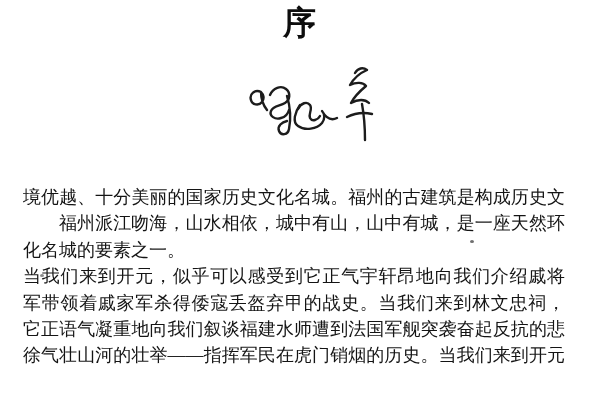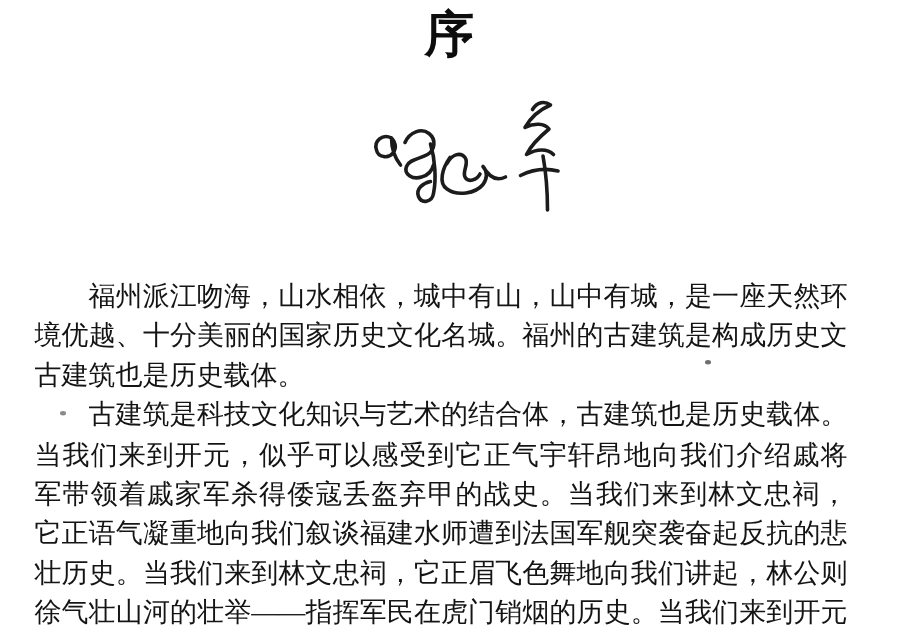--- a/index.html
+++ b/index.html
@@ -89,27 +89,25 @@
 
     <path d="M 55,45 c 3,-6 9,-8 12,-4 c 3,4 -2,9 0,13 c 2,4 8,2 10,-2"></path>
     <path d="M 57,41 c -5,7 -8,17 -2,21 c 7,5 19,3 24,-3 c 3,-4 3,-9 0,-12 c 4,7 9,10 15,7"></path>
 
     <path d="M 112,9 c 3,-5 8,-6 12,-3 c -7,3 -13,8 -17,15 c 6,-3 13,-3 16,1 c -6,5 -12,11 -15,17 c 7,-4 14,-4 18,0"></path>
     <path d="M 119,40 c 2,11 3,24 3,36"></path>
     <path d="M 104,53 c 8,-4 17,-5 25,-3"></path>
   </svg>
 
   <div class="body-text">
+    <div class="text-line full">境优越、十分美丽的国家历史文化名城。福州的古建筑是构成历史文</div>
     <div class="text-line full indent">福州派江吻海，山水相依，城中有山，山中有城，是一座天然环</div>
-    <div class="text-line full">境优越、十分美丽的国家历史文化名城。福州的古建筑是构成历史文</div>
-    <div class="text-line">古建筑也是历史载体。</div>
-    <div class="text-line full indent">古建筑是科技文化知识与艺术的结合体，古建筑也是历史载体。</div>
+    <div class="text-line">化名城的要素之一。</div>
     <div class="text-line full">当我们来到开元，似乎可以感受到它正气宇轩昂地向我们介绍戚将</div>
     <div class="text-line full">军带领着戚家军杀得倭寇丢盔弃甲的战史。当我们来到林文忠祠，</div>
     <div class="text-line full">它正语气凝重地向我们叙谈福建水师遭到法国军舰突袭奋起反抗的悲</div>
-    <div class="text-line full">壮历史。当我们来到林文忠祠，它正眉飞色舞地向我们讲起，林公则</div>
     <div class="text-line full">徐气壮山河的壮举——指挥军民在虎门销烟的历史。当我们来到开元</div>
   </div>
 
   <div class="speck speck-1"></div>
   <div class="speck speck-2"></div>
 
 </div>
 
 </body></html>

